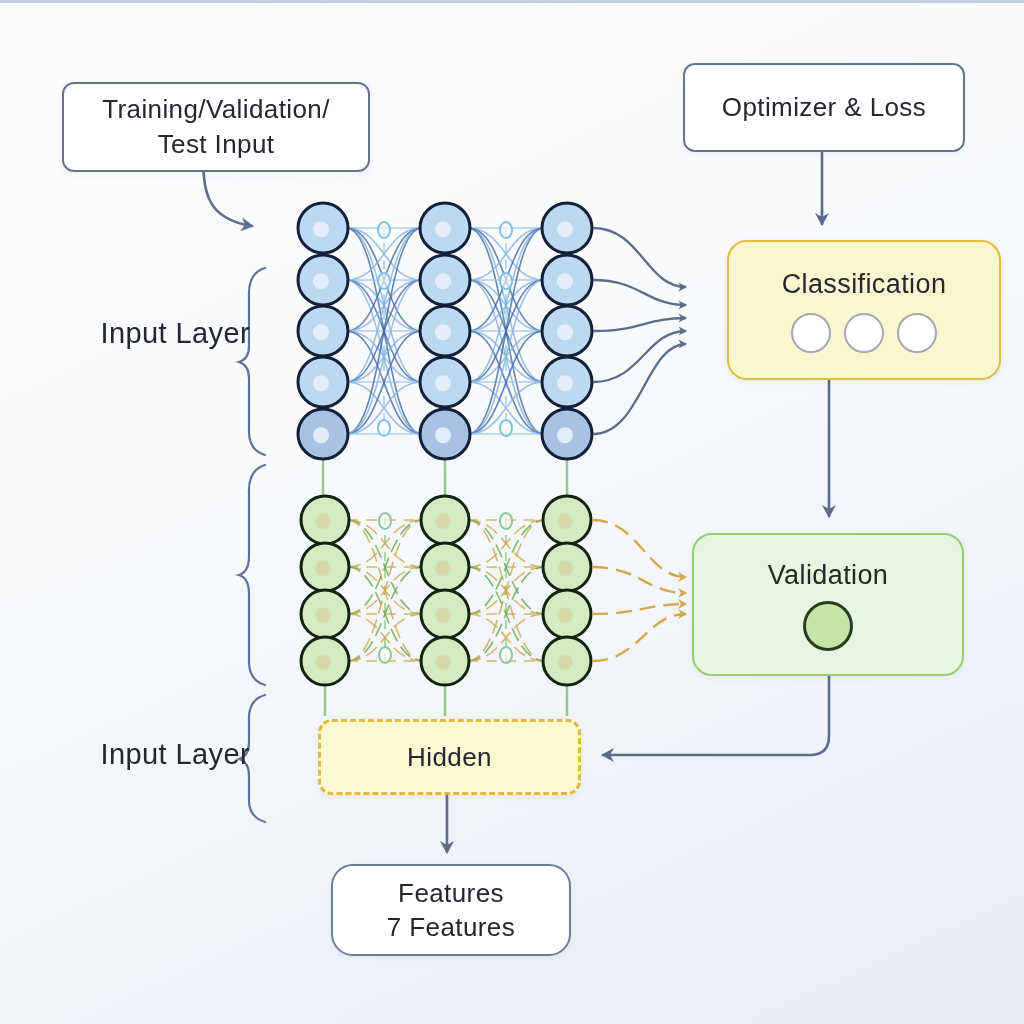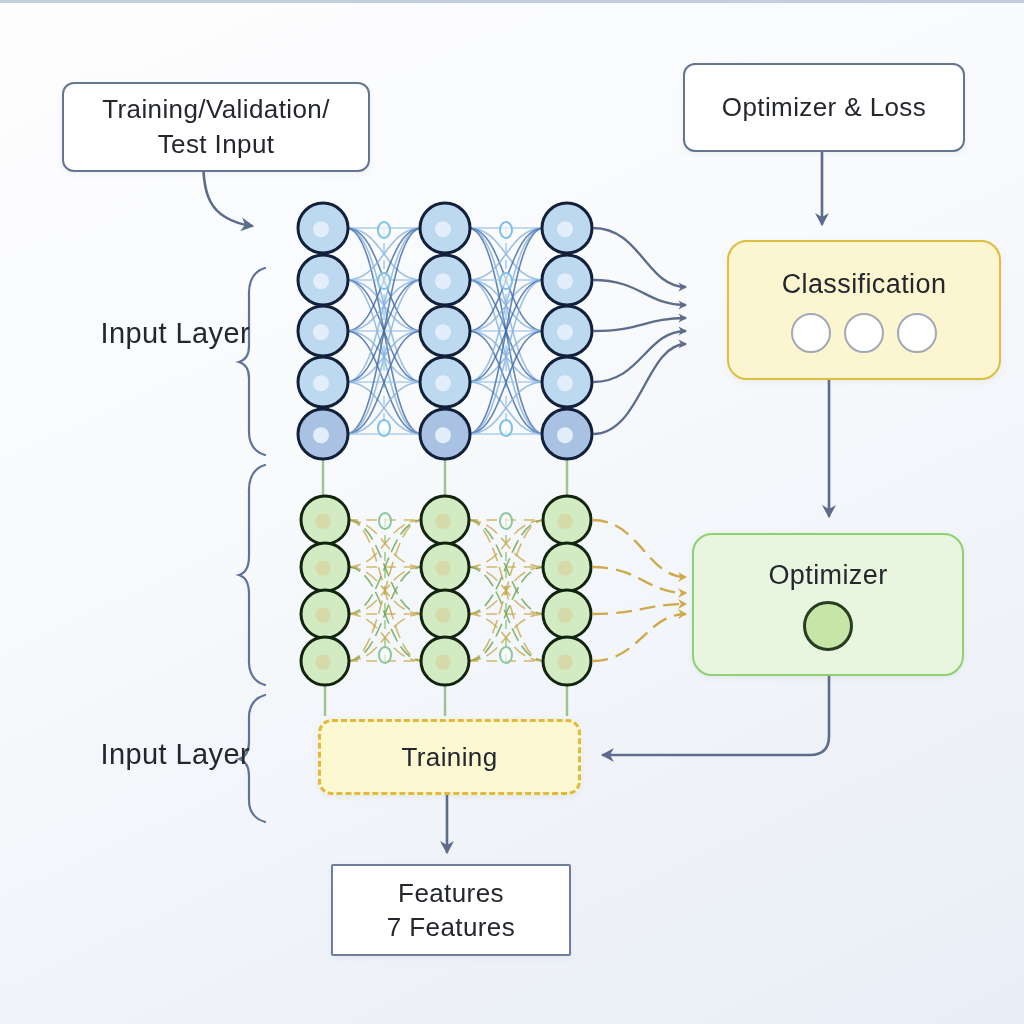--- a/index.html
+++ b/index.html
@@ -17,21 +17,21 @@
   #split-box{left:62px;top:62px;width:304px;height:86px;margin-top:20px;}
   #optimizer-box{left:683px;top:63px;width:278px;height:85px;}
   #classification-box{left:692px;top:240px;width:270px;height:136px;background:#fbf6cf;border-color:#ddbe3e;border-radius:20px;margin-left:35px;}
   #classification-box .lbl{font-size:27px;}
   .class-nodes{display:flex;gap:13px;margin-top:11px;}
   .class-node{width:36px;height:36px;border-radius:50%;background:#ffffff;border:2px solid #a3a9b5;}
   #regression-box{left:692px;top:533px;width:268px;height:139px;background:#e9f6df;border-color:#8fd071;border-radius:20px;}
   #regression-box .lbl{font-size:27px;}
   .reg-node{width:44px;height:44px;border-radius:50%;background:#c6e6a8;border:3px solid #273c22;margin-top:8px;}
   #dropout-box{left:318px;top:719px;width:257px;height:70px;background:#fcf8d2;border:3px dashed #e2b93c;border-radius:14px;}
-  #features-box{left:331px;top:864px;width:236px;height:88px;border-color:#6e7e9c;border-radius:2px;}
+  #features-box{left:331px;top:864px;width:236px;height:88px;border-color:#6e7e9c;border-radius:22px;}
   #features-box .lbl{line-height:34px;}
   .layer-label{position:absolute;z-index:2;font-size:29px;font-weight:500;letter-spacing:.4px;text-align:right;color:#24272e;}
   #label-input-1{left:35px;top:317px;width:215px;}
   #label-hidden{left:25px;top:553px;width:225px;}
   #label-input-2{left:35px;top:738px;width:215px;}
 </style>
 </head>
 <body>
 
 <div class="canvas">
@@ -252,26 +252,26 @@
   <div class="box" id="classification-box">
     <div class="lbl">Classification</div>
     <div class="class-nodes" id="class-nodes">
         <div class="class-node"></div>
         <div class="class-node"></div>
         <div class="class-node"></div>
       </div>
   </div>
 
   <div class="box" id="regression-box">
-    <div class="lbl">Optimizer</div>
+    <div class="lbl">Validation</div>
     <div class="reg-node"></div>
   </div>
 
   <div class="box" id="dropout-box">
-    <div class="lbl">Training</div>
+    <div class="lbl">Hidden</div>
   </div>
 
   <div class="box" id="features-box">
     <div class="lbl">Features</div>
     <div class="lbl">7 Features</div>
   </div>
 
   <div class="layer-label" id="label-input-1">Input Layer</div>
   <div class="layer-label" id="label-input-2">Input Layer</div>
 </div>

